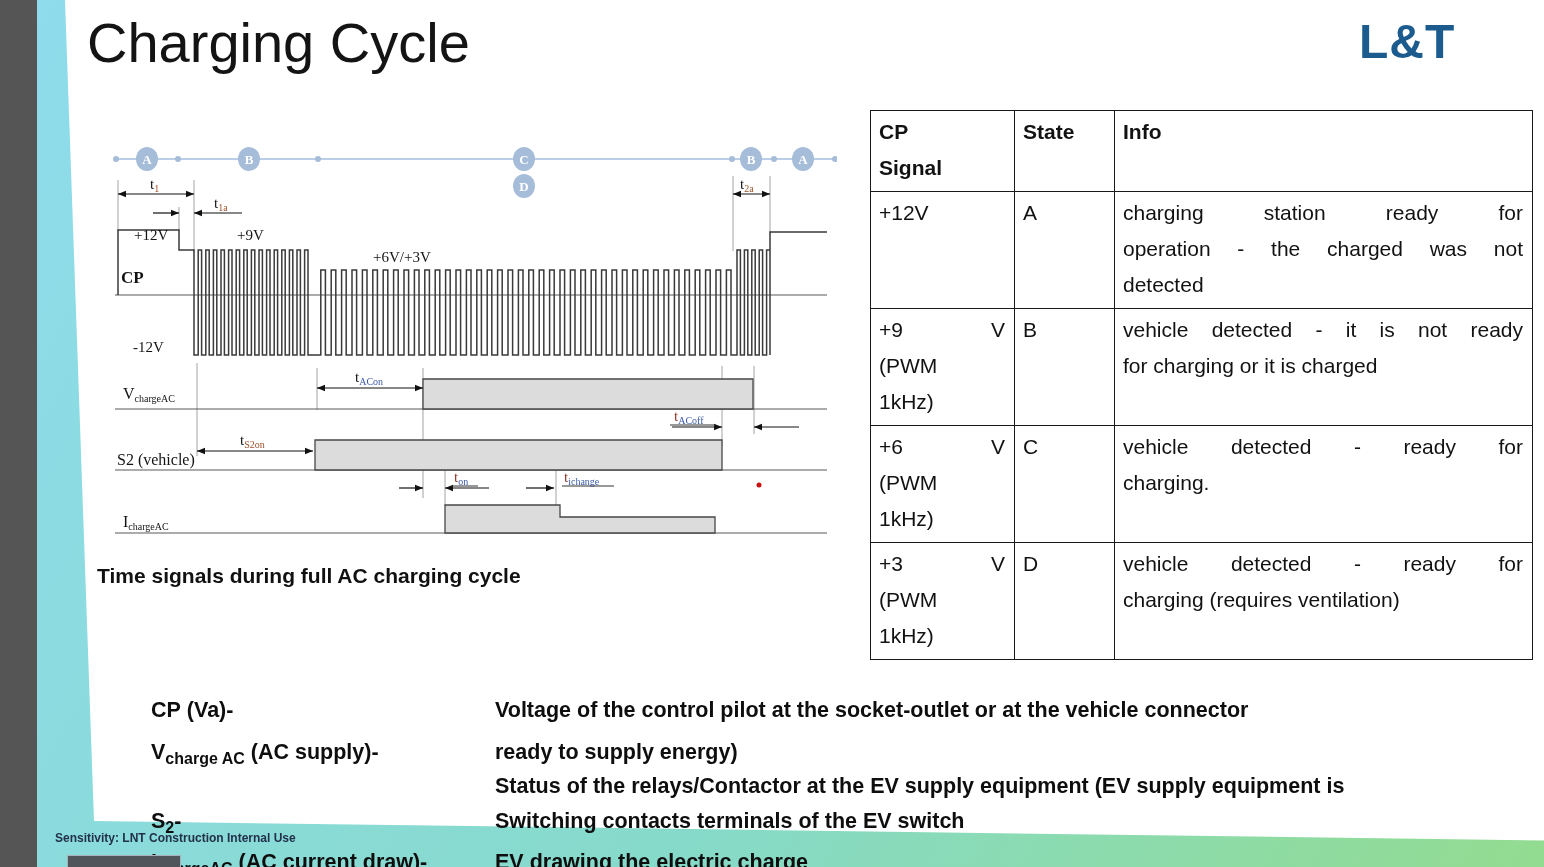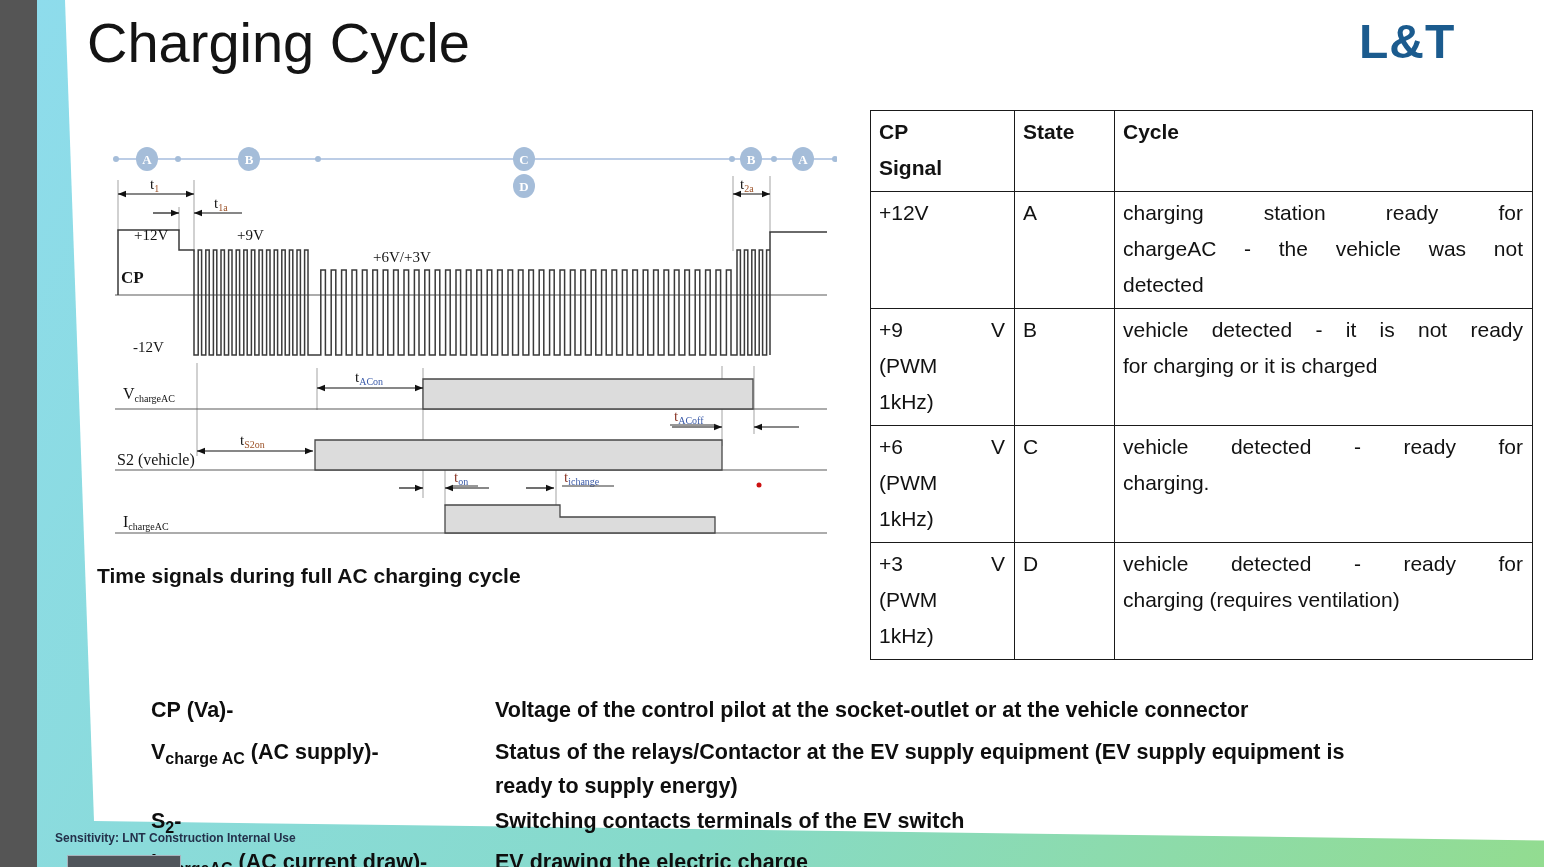--- a/index.html
+++ b/index.html
@@ -144,33 +144,33 @@
     <thead>
         <tr id="thead-row">
           <th>
             <div>CP</div>
             <div>Signal</div>
           </th>
           <th>
             <div>State</div>
           </th>
           <th>
-            <div>Cycle</div>
+            <div>Info</div>
           </th>
         </tr>
       </thead>
     <tbody id="tbody">
         <tr>
           <td>
             <div>+12V</div>
           </td>
           <td>A</td>
           <td>
             <div class="jline">charging station ready for</div>
-            <div class="jline">chargeAC - the vehicle was not</div>
+            <div class="jline">operation - the charged was not</div>
             <div class="jline last">detected</div>
           </td>
         </tr>
         <tr>
           <td>
             <div class="sigflex">
               <span>+9</span>
               <span>V</span>
             </div>
             <div>(PWM</div>
@@ -215,22 +215,22 @@
       </tbody>
   </table>
 
   <div class="abs defs" id="defs">
       <div class="def-term"><span>CP</span><span class="def-sub"></span><span> (Va)-</span></div>
       <div class="def-desc">
         <div>Voltage of the control pilot at the socket-outlet or at the vehicle connector</div>
       </div>
       <div class="def-term"><span>V</span><span class="def-sub">charge AC</span><span> (AC supply)-</span></div>
       <div class="def-desc">
+        <div>ready to supply energy)</div>
         <div>Status of the relays/Contactor at the EV supply equipment (EV supply equipment is</div>
-        <div>ready to supply energy)</div>
       </div>
       <div class="def-term"><span>S</span><span class="def-sub">2</span><span>-</span></div>
       <div class="def-desc">
         <div>Switching contacts terminals of the EV switch</div>
       </div>
       <div class="def-term"><span>I</span><span class="def-sub">chargeAC</span><span> (AC current draw)-</span></div>
       <div class="def-desc">
         <div>EV drawing the electric charge</div>
       </div>
     </div>

